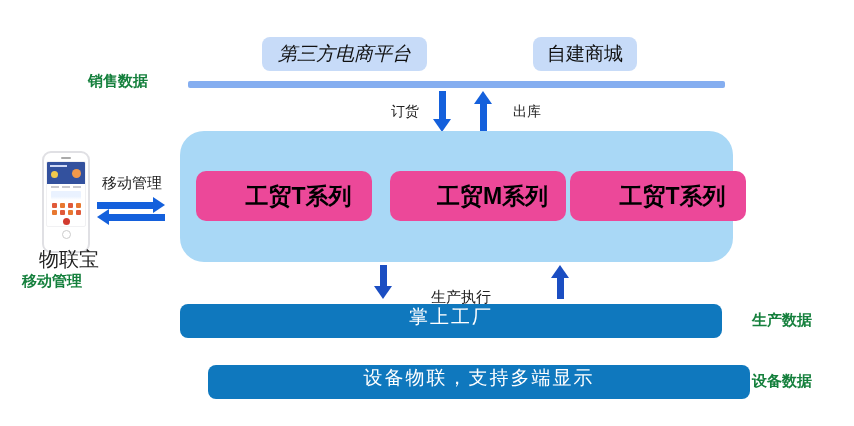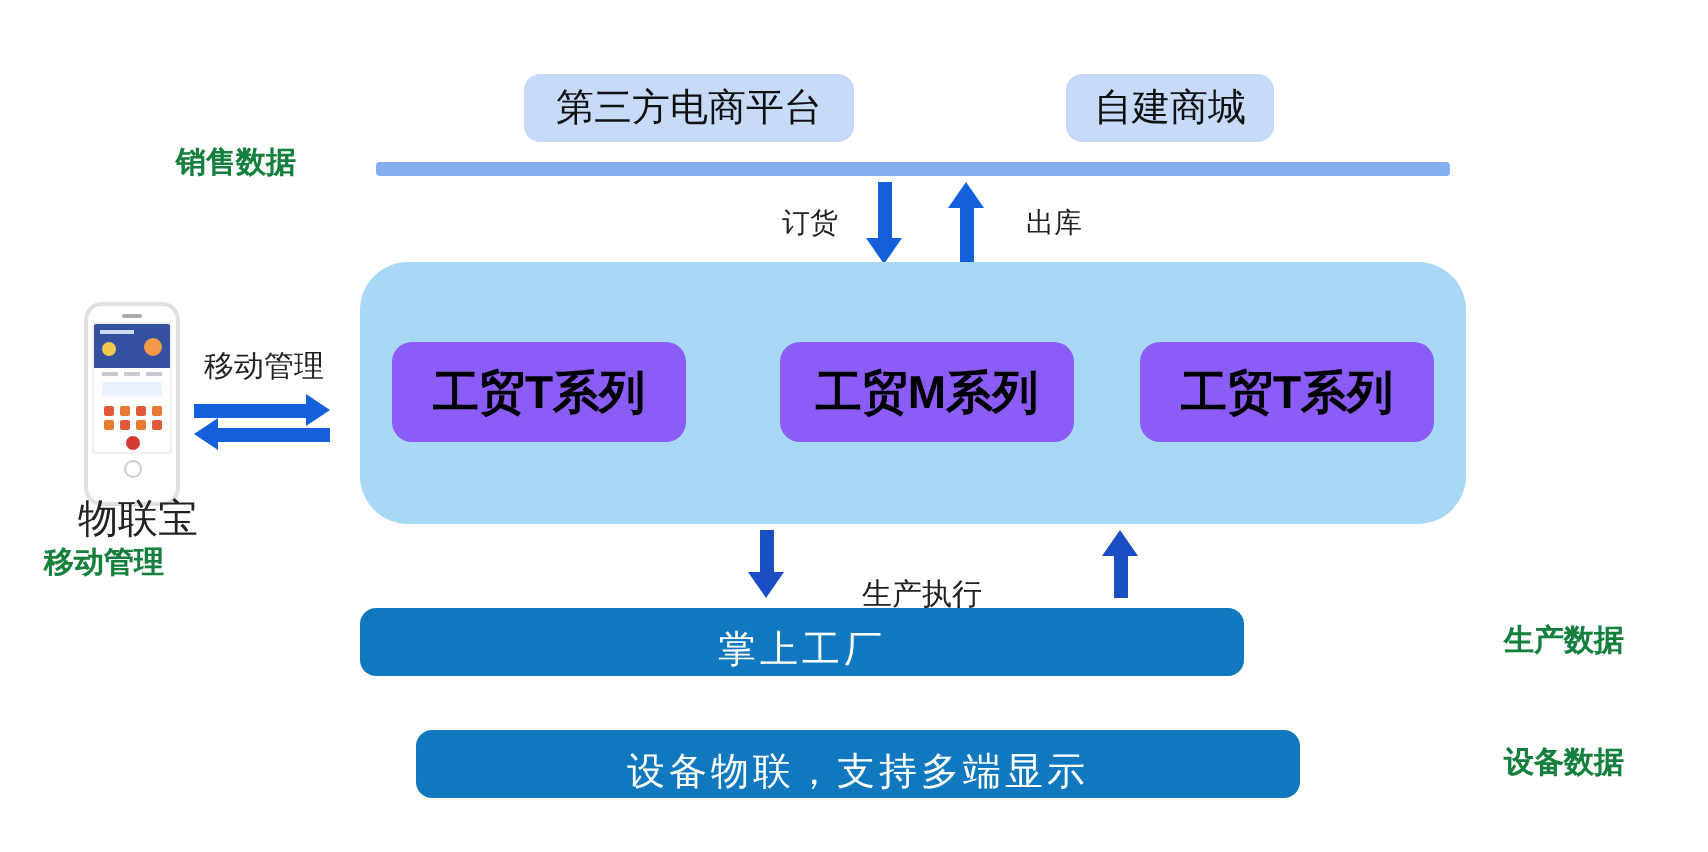--- a/index.html
+++ b/index.html
@@ -10,21 +10,21 @@
     color:#1a1a1a;
   }
   .abs{position:absolute;}
 
   
   .top-box{
     background:#C7DBF8;border-radius:8px;
     display:flex;align-items:center;justify-content:center;
     font-size:19px;color:#111;
   }
-  .box-ecom{left:262px;top:37px;width:165px;height:34px;}
+  .box-ecom{left:262px;top:37px;width:165px;height:34px;font-style:italic;}
   .box-mall{left:533px;top:37px;width:104px;height:34px;}
 
   
   .purple-label{color:#15803d;font-weight:bold;font-size:15px;}
   .lbl-sales{left:88px;top:72px;}
   .lbl-prod-data{left:752px;top:311px;}
   .lbl-dev-data{left:752px;top:372px;}
   .lbl-mobile-mgmt{left:22px;top:272px;}
 
   
@@ -37,30 +37,30 @@
   .lbl-prod-exec{left:431px;top:288px;font-size:15px;}
   .lbl-mobile-ic{left:102px;top:174px;font-size:15px;}
 
   
   .main-container{
     left:180px;top:131px;width:553px;height:131px;
     background:#A9D8F6;border-radius:24px;
   }
   .product-box{
     top:171px;height:50px;width:147px;
-    background:#8b5cf6;border-radius:10px;
+    background:#ec4899;border-radius:10px;
     display:flex;align-items:center;justify-content:center;
-    font-size:23px;font-weight:bold;color:#000;
+    font-size:23px;font-weight:bold;color:#000;padding-left:29px;
   }
   .prod-t{left:196px;} .prod-m{left:390px;} .prod-pro{left:570px;}
 
   
   .solid-bar{
-    left:180px;width:442px;height:34px;background:#0F78BE;border-radius:8px;
-    display:flex;align-items:flex-end;justify-content:center;
+    left:180px;width:542px;height:34px;background:#0F78BE;border-radius:8px;
+    display:flex;align-items:flex-start;justify-content:center;
     color:#ffffff;font-size:19px;letter-spacing:2px;
   }
   .bar-factory{top:304px;}
   .bar-device{top:365px;margin-left:28px;}
 
   
   .varrow{display:flex;flex-direction:column;align-items:center;}
   .varrow .shaft{width:7px;}
   .head-down{width:0;height:0;border-left:9px solid transparent;border-right:9px solid transparent;}
   .head-up{width:0;height:0;border-left:9px solid transparent;border-right:9px solid transparent;}

